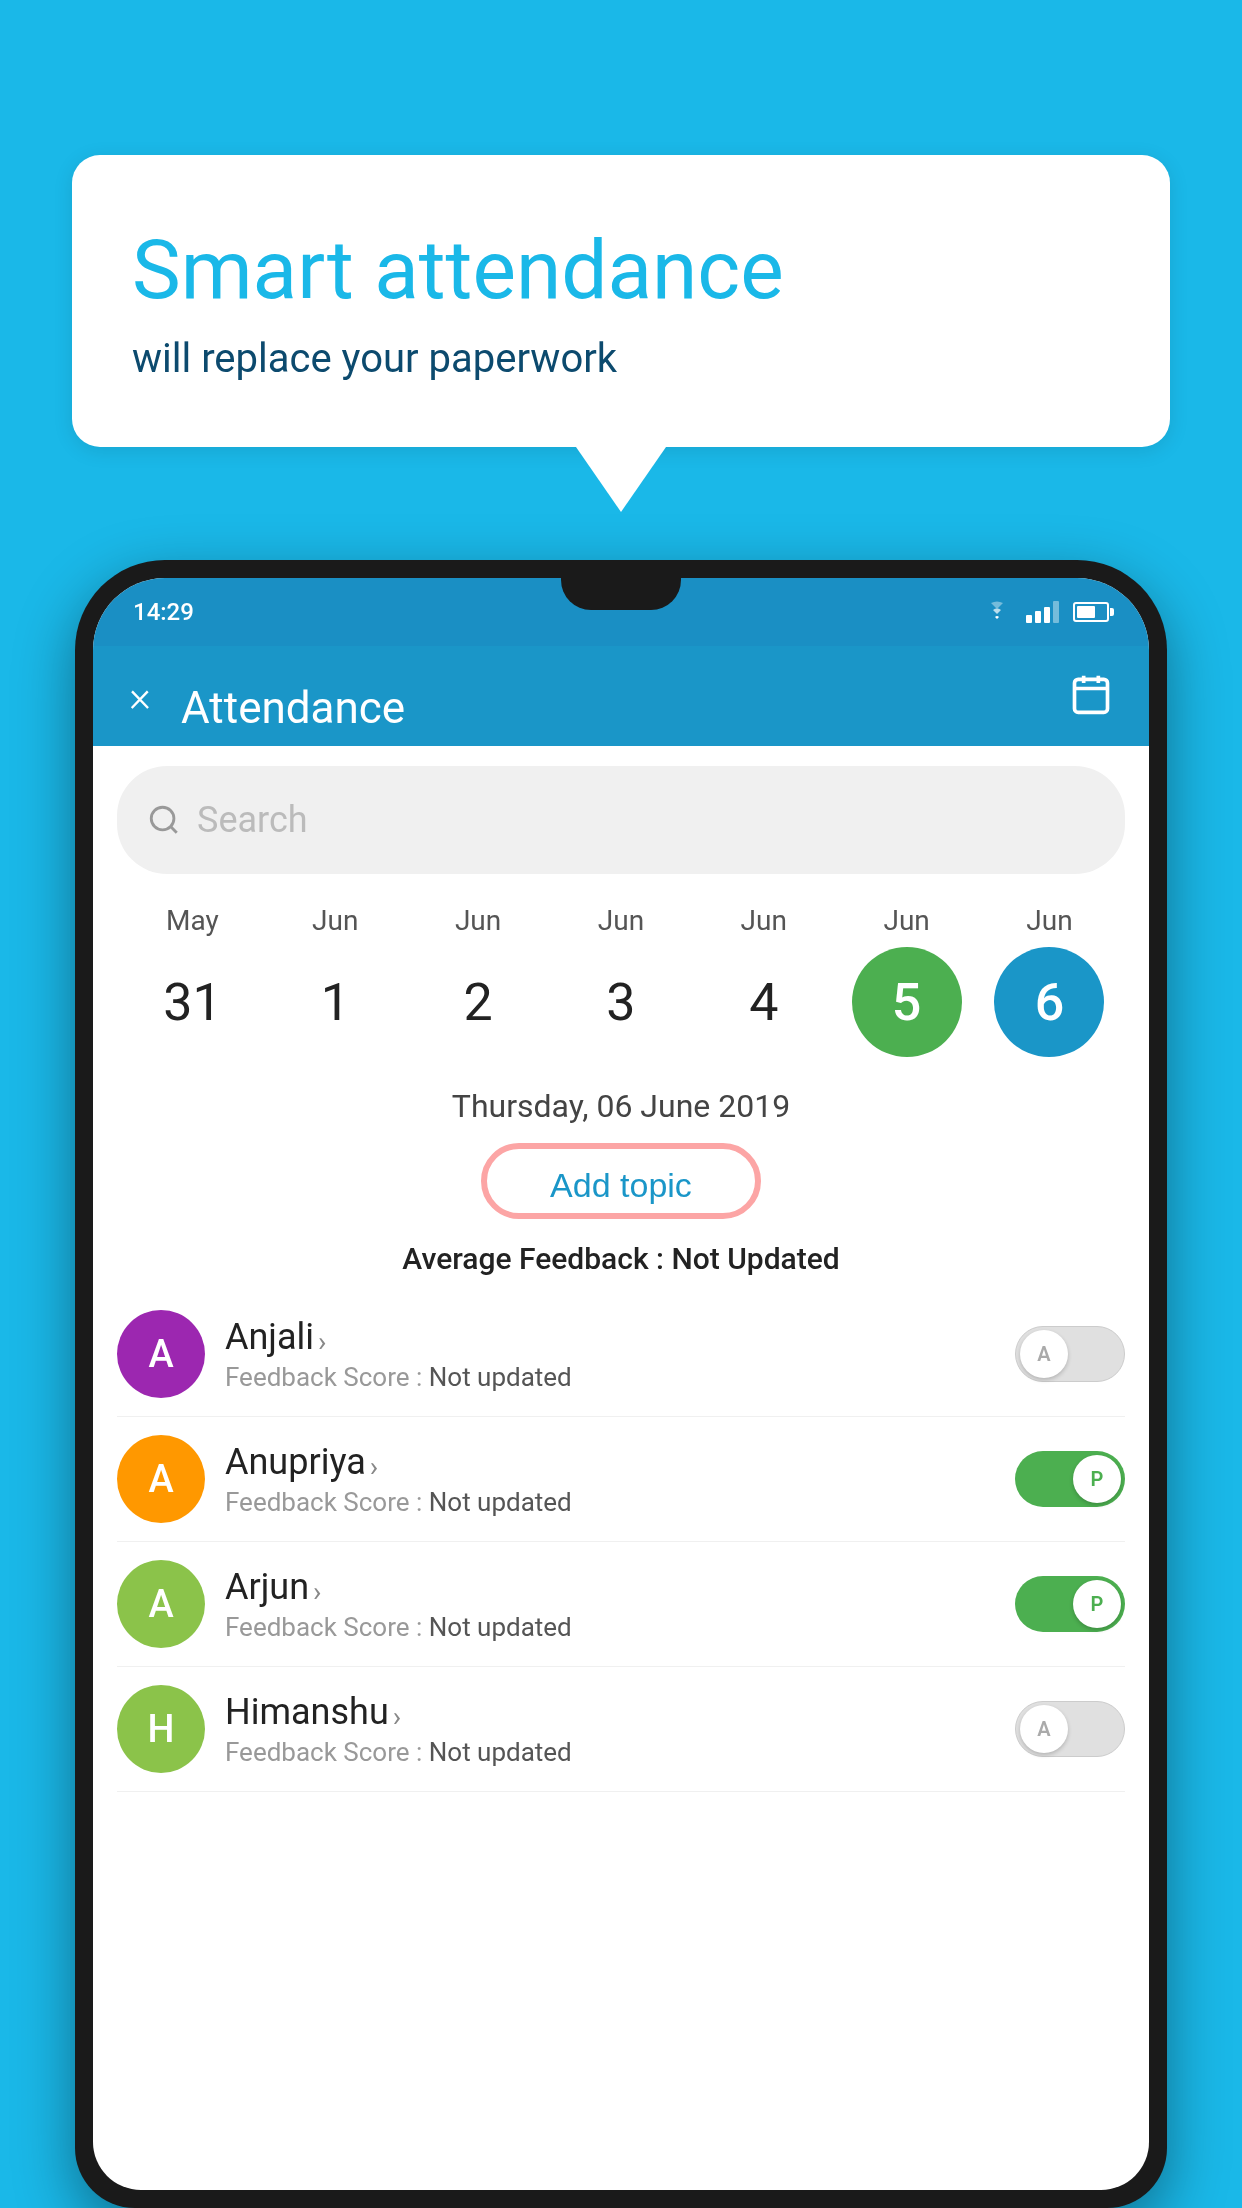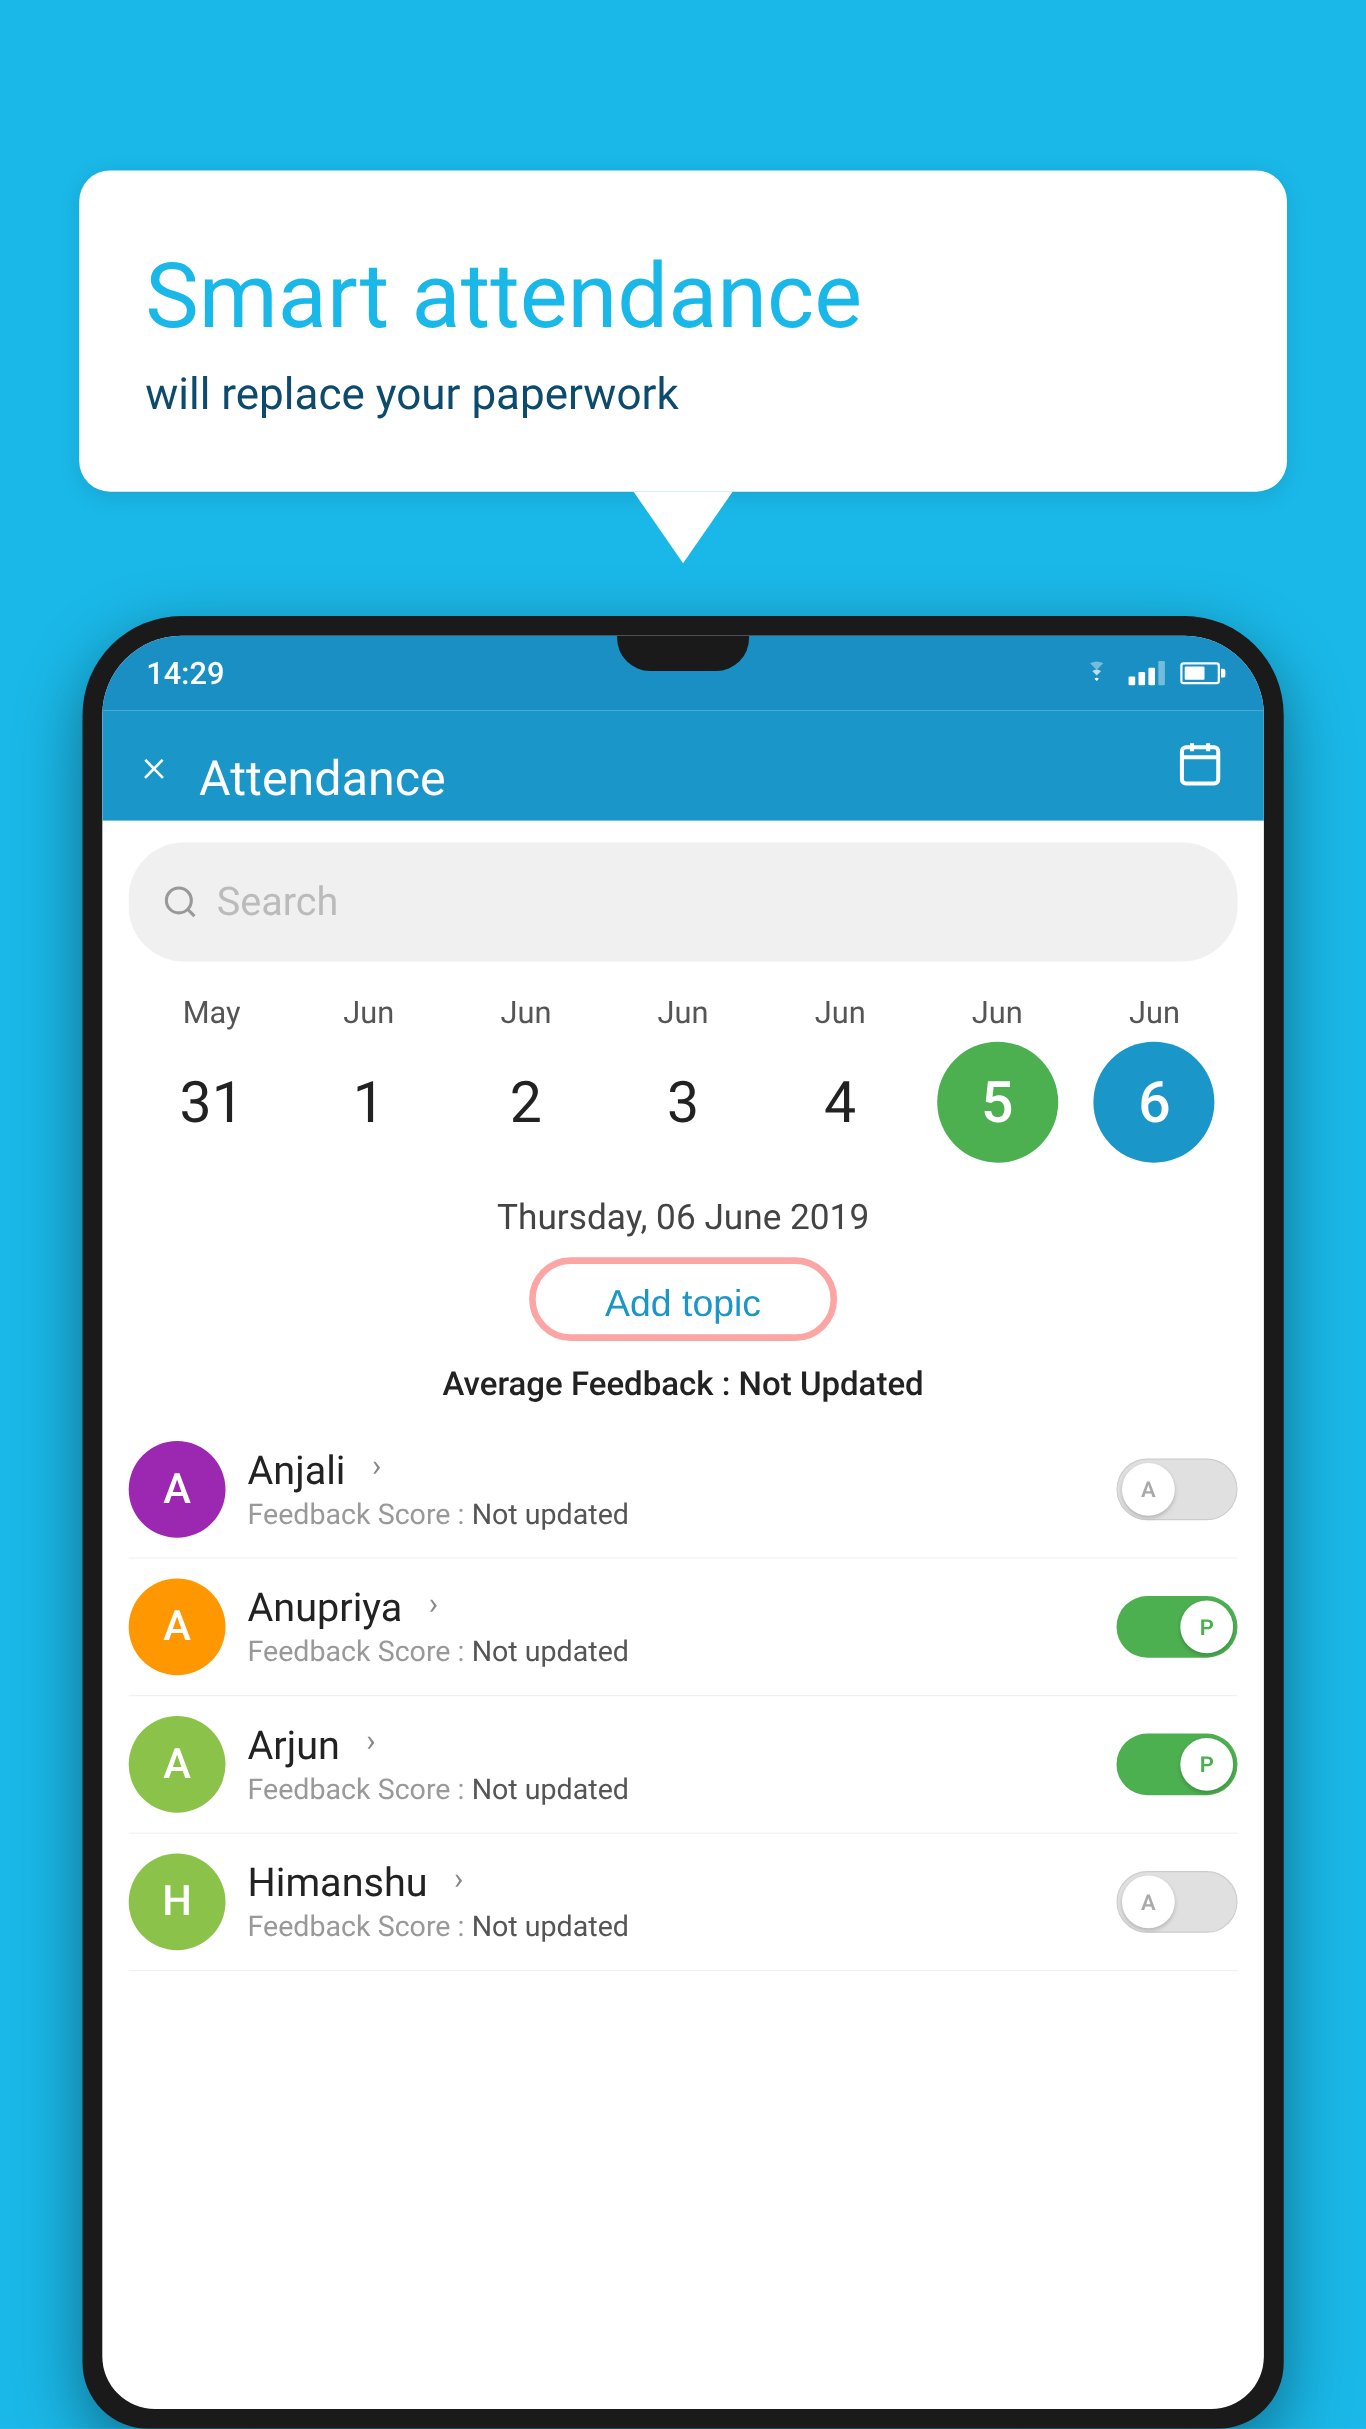--- a/index.html
+++ b/index.html
@@ -91,21 +91,21 @@
       height: 68px;
       display: flex;
       align-items: center;
       justify-content: space-between;
       padding: 0 40px;
       position: relative;
     }
 
     .status-time {
       color: white;
-      font-size: 28px;
+      font-size: 24px;
       font-weight: 500;
     }
 
     .status-icons {
       display: flex;
       align-items: center;
       gap: 14px;
     }
 
     .signal-bars {
@@ -310,22 +310,22 @@
 
     .student-info {
       flex: 1;
     }
 
     .student-name {
       font-size: 36px;
       color: #222;
       font-weight: 400;
       display: flex;
-      align-items: flex-start;
-      gap: 24px;
+      align-items: flex-end;
+      gap: 4px;
     }
 
     .chevron {
       color: #888;
       font-size: 28px;
     }
 
     .feedback-score {
       font-size: 26px;
       color: #999;

